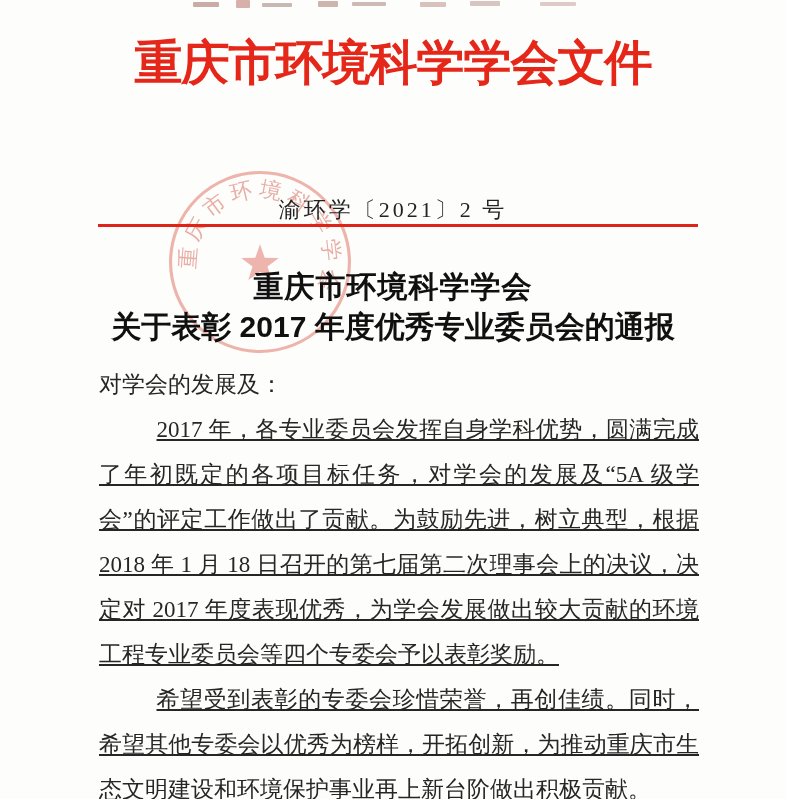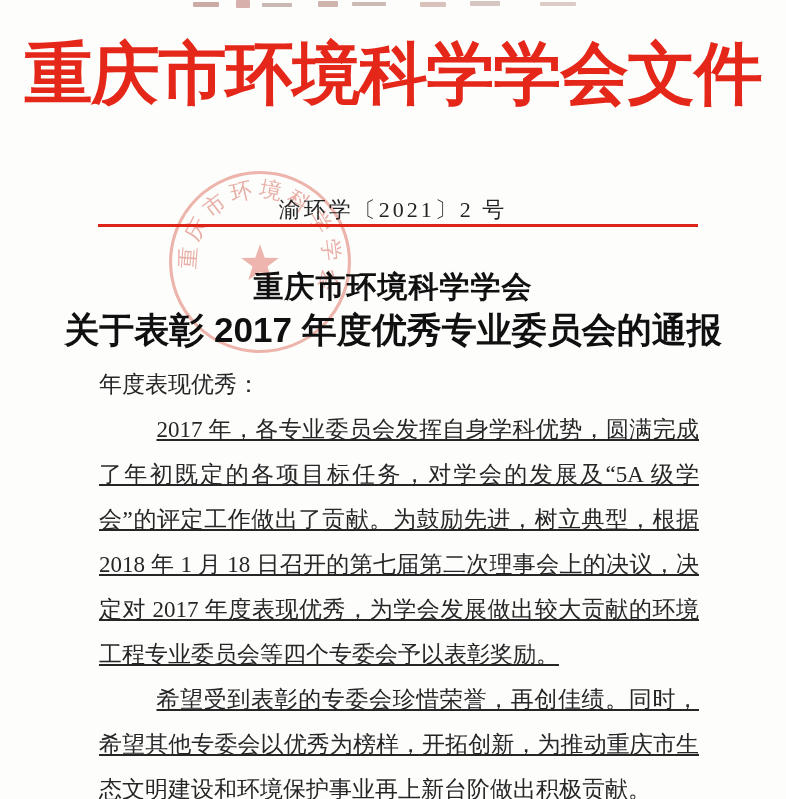--- a/index.html
+++ b/index.html
@@ -20,21 +20,21 @@
   .a5{left:352px;top:2px;width:34px;height:4px;background:rgba(130,75,65,.38);}
   .a6{left:420px;top:2px;width:26px;height:5px;background:rgba(150,80,70,.35);}
   .a7{left:470px;top:1px;width:30px;height:5px;background:rgba(140,85,75,.33);}
   .a8{left:540px;top:2px;width:36px;height:4px;background:rgba(150,90,80,.30);}
 
   .red-header{
     position:absolute;top:34px;left:0;width:786px;
     margin:0;text-align:center;
     font-family:"Liberation Serif", serif;
     font-weight:700;
-    font-size:68px;line-height:1.2;
+    font-size:48px;line-height:1.2;
     letter-spacing:-1px;
     color:#e5271a;
     white-space:nowrap;
   }
   .doc-number{
     position:absolute;top:195px;left:0;width:786px;
     text-align:center;
     font-size:22px;color:#232323;
     letter-spacing:3px;
   }
@@ -46,21 +46,21 @@
     position:absolute;left:156px;top:158px;
     width:208px;height:208px;
     pointer-events:none;
   }
   .title-block{
     position:absolute;top:269px;left:0;width:786px;
     text-align:center;color:#101010;
     font-family:"Liberation Sans", sans-serif;
   }
   .doc-title-1{font-size:30px;font-weight:700;line-height:1.2;margin:0 0 4px 0;letter-spacing:1px;}
-  .doc-title-2{font-size:35px;font-weight:700;line-height:1.2;margin:3px;letter-spacing:0px;}
+  .doc-title-2{font-size:30px;font-weight:700;line-height:1.2;margin:3px;letter-spacing:0px;}
   .body-text{
     position:absolute;top:362px;left:99px;width:600px;
     font-size:23px;line-height:45px;color:#262626;
     text-align:justify;
     word-break:break-all;
   }
   .body-text p{margin:0;}
   .para{text-indent:2.5em;text-decoration:underline;}
 </style>
 </head>
@@ -95,18 +95,18 @@
   <div class="doc-number">渝环学〔2021〕2 号</div>
 
   <div class="red-rule"></div>
 
   <div class="title-block">
     <div class="doc-title-1">重庆市环境科学学会</div>
     <div class="doc-title-2">关于表彰 2017 年度优秀专业委员会的通报</div>
   </div>
 
   <div class="body-text">
-    <p class="salutation">年度表现优秀：</p>
+    <p class="salutation">对学会的发展及：</p>
     <p class="para">2017 年，各专业委员会发挥自身学科优势，圆满完成了年初既定的各项目标任务，对学会的发展及“5A 级学会”的评定工作做出了贡献。为鼓励先进，树立典型，根据 2018 年 1 月 18 日召开的第七届第二次理事会上的决议，决定对 2017 年度表现优秀，为学会发展做出较大贡献的环境工程专业委员会等四个专委会予以表彰奖励。</p>
     <p class="para">希望受到表彰的专委会珍惜荣誉，再创佳绩。同时，希望其他专委会以优秀为榜样，开拓创新，为推动重庆市生态文明建设和环境保护事业再上新台阶做出积极贡献。</p>
   </div>
 
 </div>
 
 </body></html>

